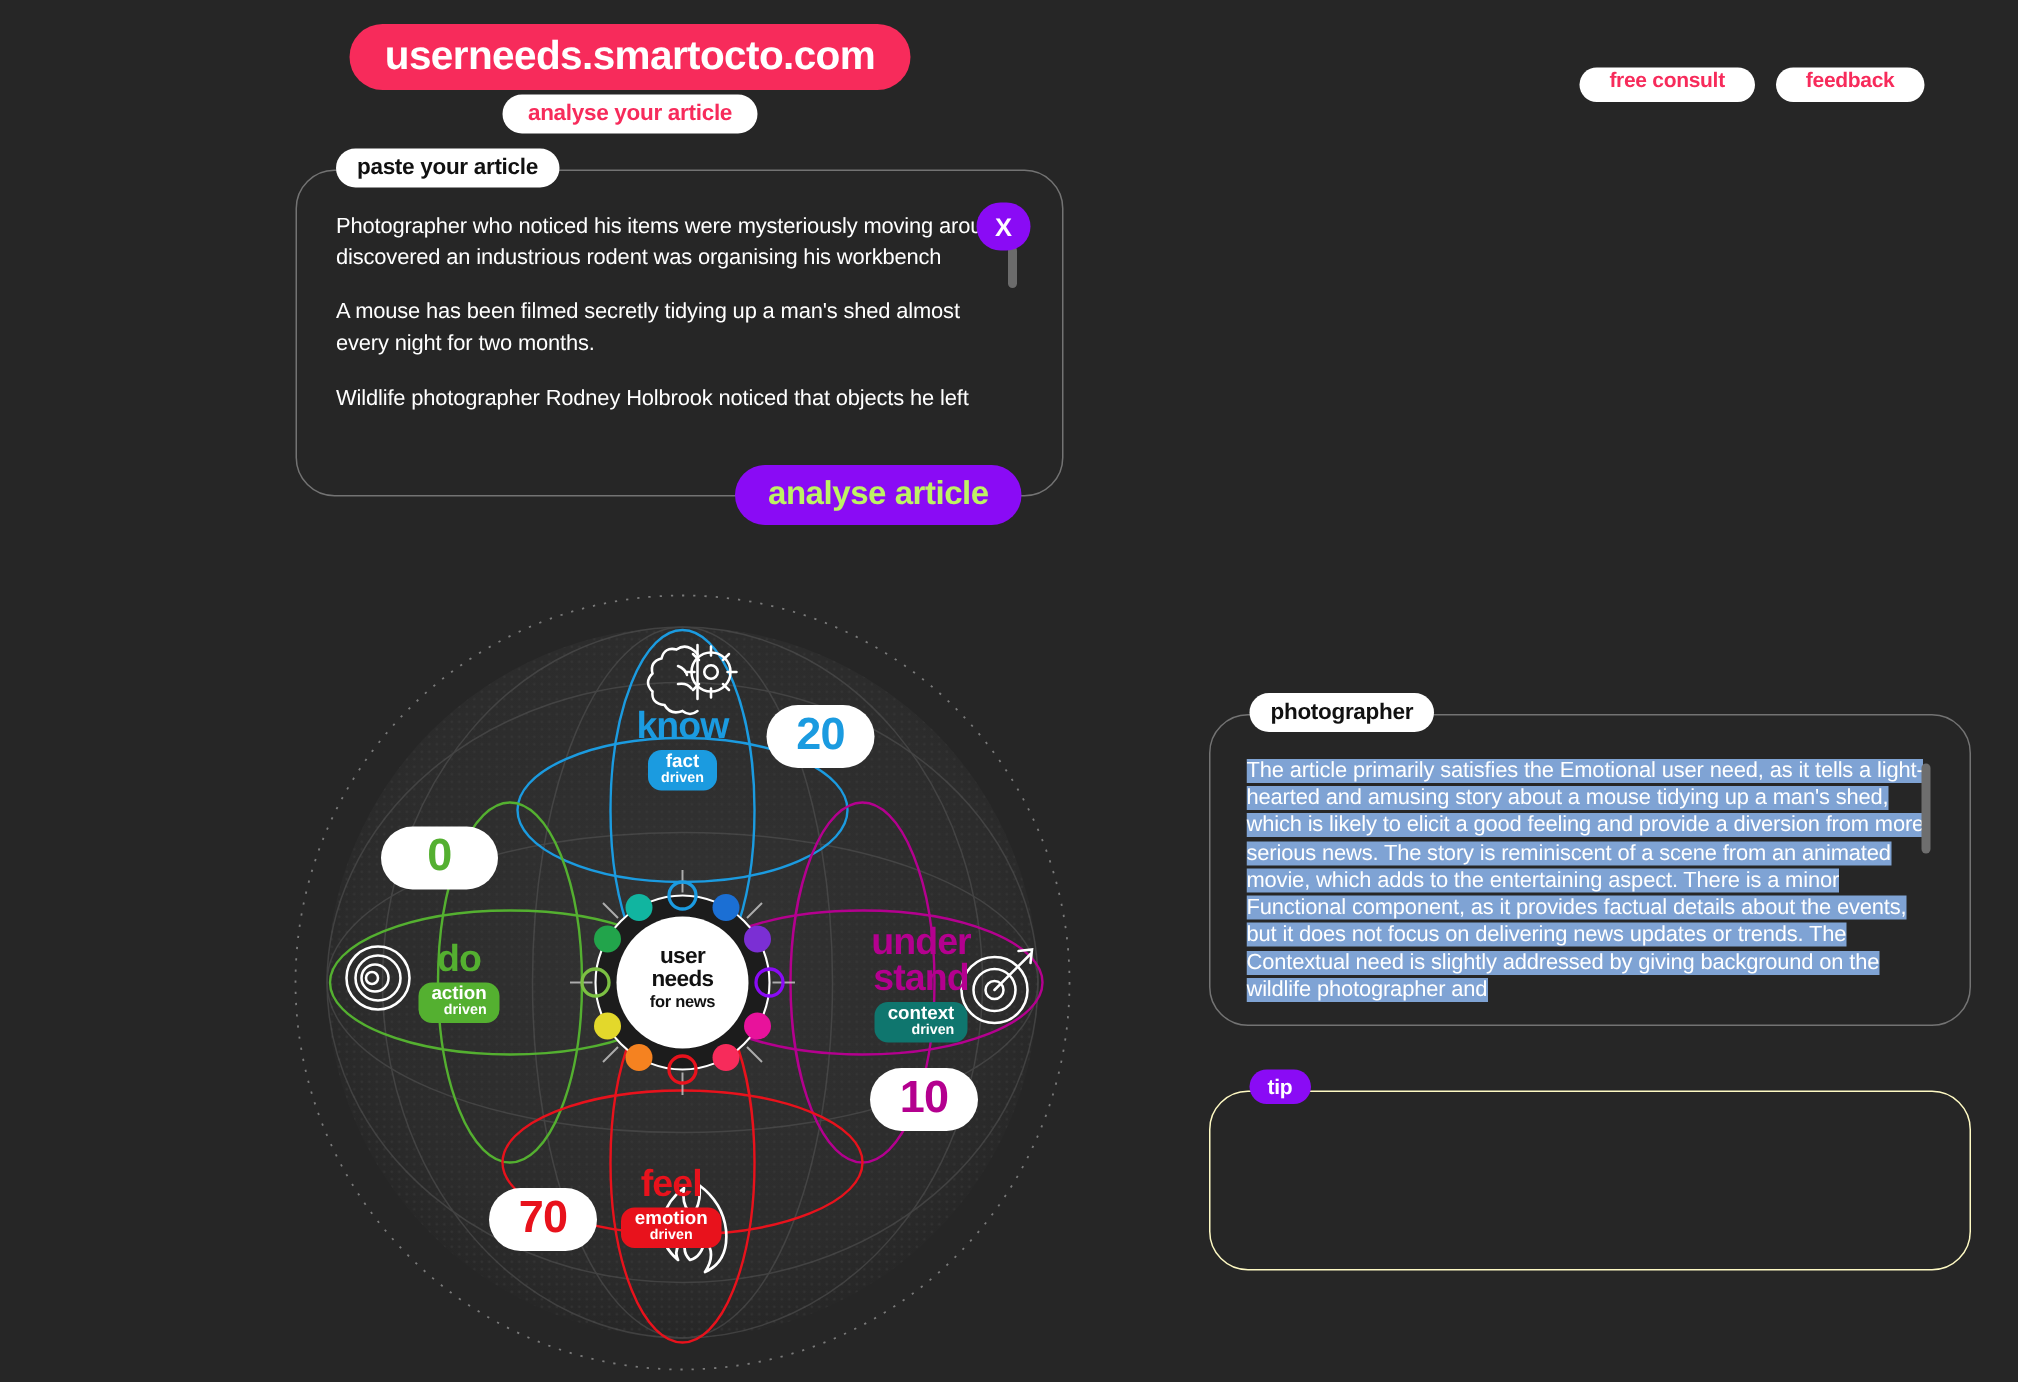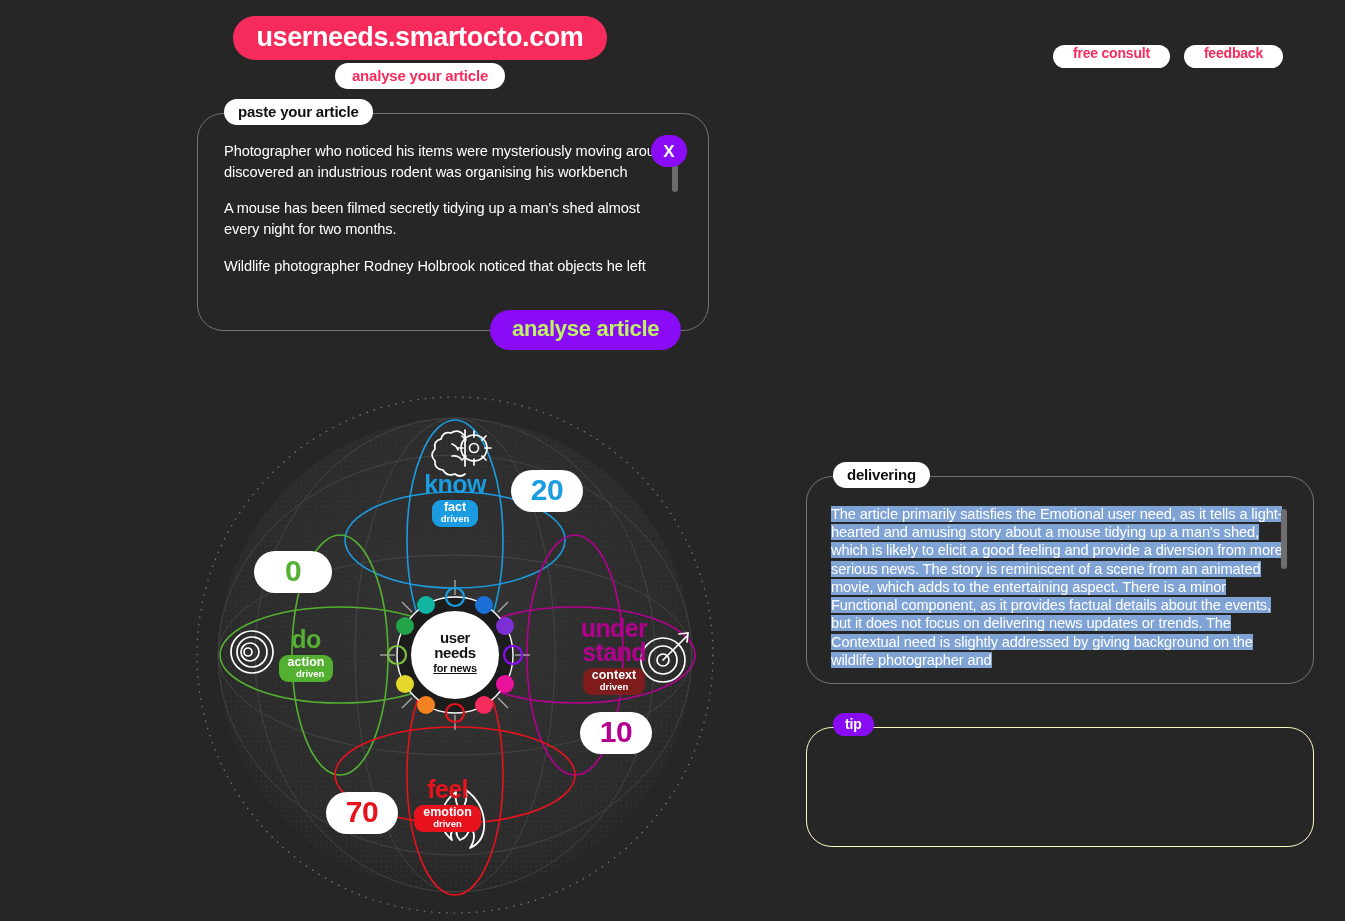--- a/index.html
+++ b/index.html
@@ -229,36 +229,36 @@
   #label-know  { left: 400px; top: 473px; width: 110px; }
   #label-know .quad-title { color: #1B9BE0; }
   #label-know .tagbox     { background: #1B9BE0; border-radius: 9px; display:inline-block; padding: 1px 9px 3px 9px; margin-top:3px;}
 
   #label-do    { left: 262px; top: 628px; width: 88px; }
   #label-do .quad-title { color: #54B030; }
   #label-do .tagbox     { background: #54B030; border-radius: 9px; display:inline-block; padding: 1px 9px 3px 9px; margin-top:3px;text-align:right;}
 
   #label-under { left: 558px; top: 617px; width: 112px; }
   #label-under .quad-title { color: #B4008F; }
-  #label-under .tagbox     { background: #7f1d1d; border-radius: 9px; display:inline-block; padding: 1px 9px 3px 9px; margin-top:3px;}
+  #label-under .tagbox     { background: #0f766e; border-radius: 9px; display:inline-block; padding: 1px 9px 3px 9px; margin-top:3px;text-align:right;}
 
   #label-feel  { left: 395px; top: 778px; width: 105px; }
   #label-feel .quad-title { color: #E8121C; }
   #label-feel .tagbox     { background: #E8121C; border-radius: 9px; display:inline-block; padding: 1px 9px 3px 9px; margin-top:3px;}
 
   .hub-text {
     position: absolute;
     left: 414px; top: 630px;
     width: 82px;
     text-align: center;
     color: #111111;
     pointer-events: none;
   }
   .hub-l1 { display:block; font-size: 15px; font-weight: bold; line-height: 1.02; letter-spacing:-0.4px;}
-  .hub-l2 { display:block; font-size: 11px; font-weight: bold; line-height: 1.3; letter-spacing:-0.2px;text-decoration:underline;}
+  .hub-l2 { display:block; font-size: 11px; font-weight: bold; line-height: 1.3; letter-spacing:-0.2px;}
 </style>
 </head>
 <body>
 
 <div class="brand-wrap">
   <div class="brand-pill">userneeds.smartocto.com</div>
   <div class="sub-center">
     <span class="brand-sub">analyse your article</span>
   </div>
 </div>
@@ -274,21 +274,21 @@
     <p>Photographer who noticed his items were mysteriously moving around discovered an industrious rodent was organising his workbench</p>
     <p>A mouse has been filmed secretly tidying up a man's shed almost every night for two months.</p>
     <p>Wildlife photographer Rodney Holbrook noticed that objects he left</p>
   </div>
   <div class="ta-scroll"></div>
   <button class="close-x">X</button>
 </div>
 <button id="analyse-btn">analyse article</button>
 
 <div class="card" id="explanation-card">
-  <div class="card-legend">delivering</div>
+  <div class="card-legend">photographer</div>
   <div class="expl-body">
     <div class="expl-text"><span class="hl">The article primarily satisfies the Emotional user need, as it tells a light-hearted and amusing story about a mouse tidying up a man's shed, which is likely to elicit a good feeling and provide a diversion from more serious news. The story is reminiscent of a scene from an animated movie, which adds to the entertaining aspect. There is a minor Functional component, as it provides factual details about the events, but it does not focus on delivering news updates or trends. The Contextual need is slightly addressed by giving background on the wildlife photographer and</span></div>
   </div>
   <div class="expl-scroll"></div>
 </div>
 
 <div class="card" id="tip-card">
   <div class="card-legend">tip</div>
   <div class="tip-body"></div>
 </div>

